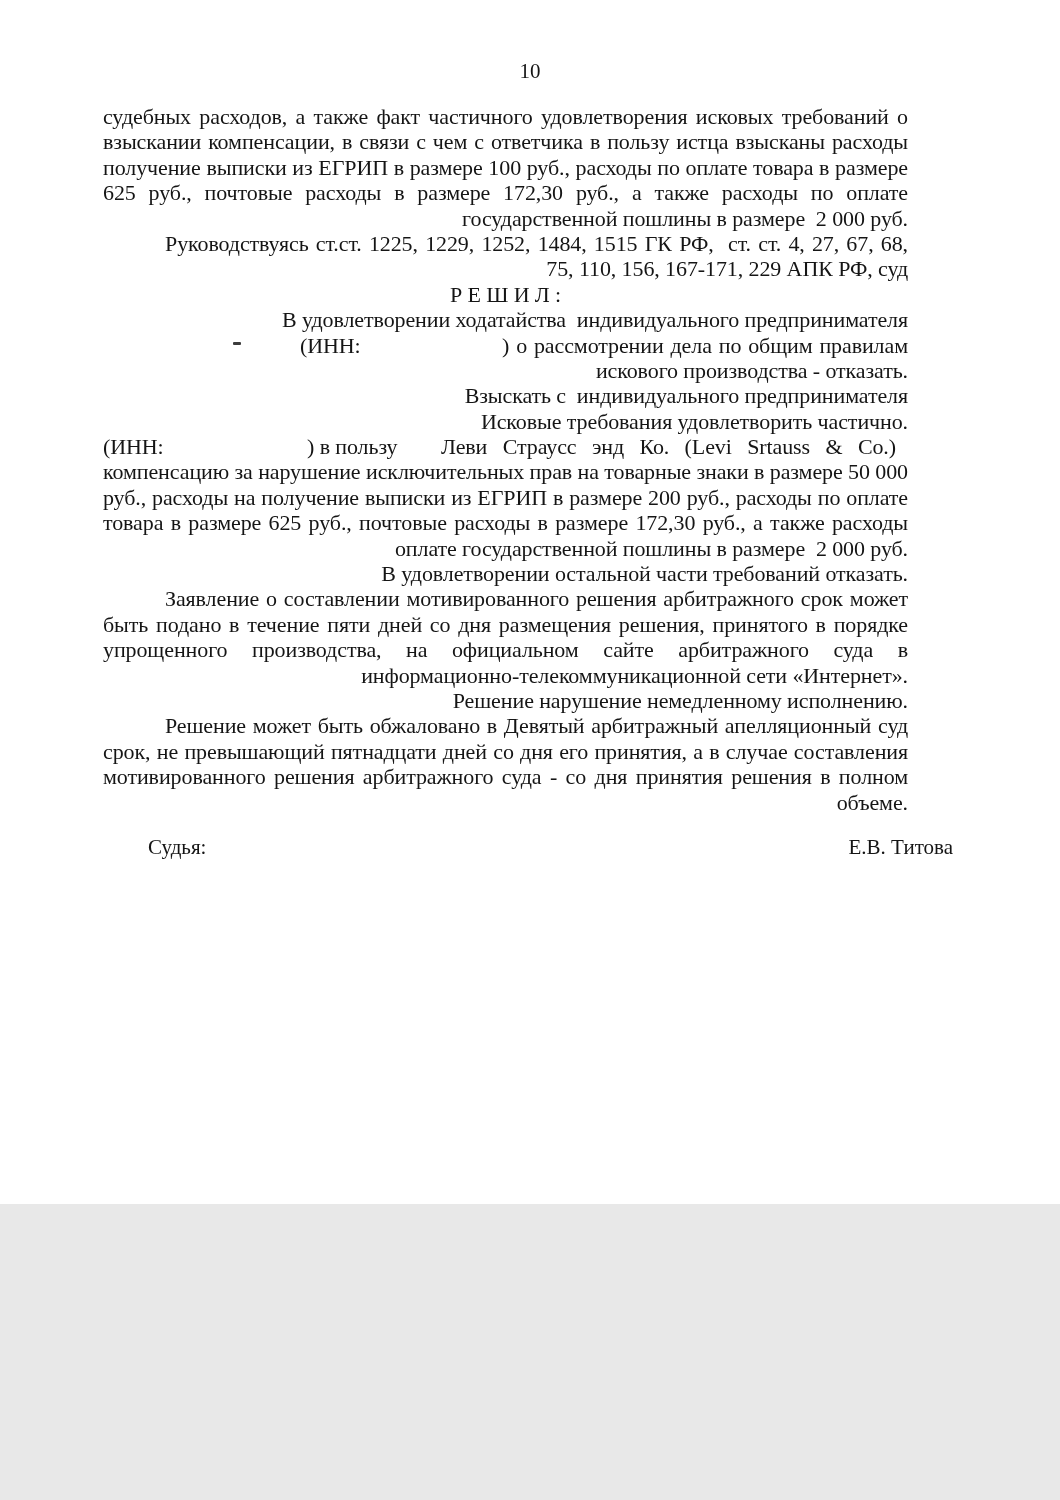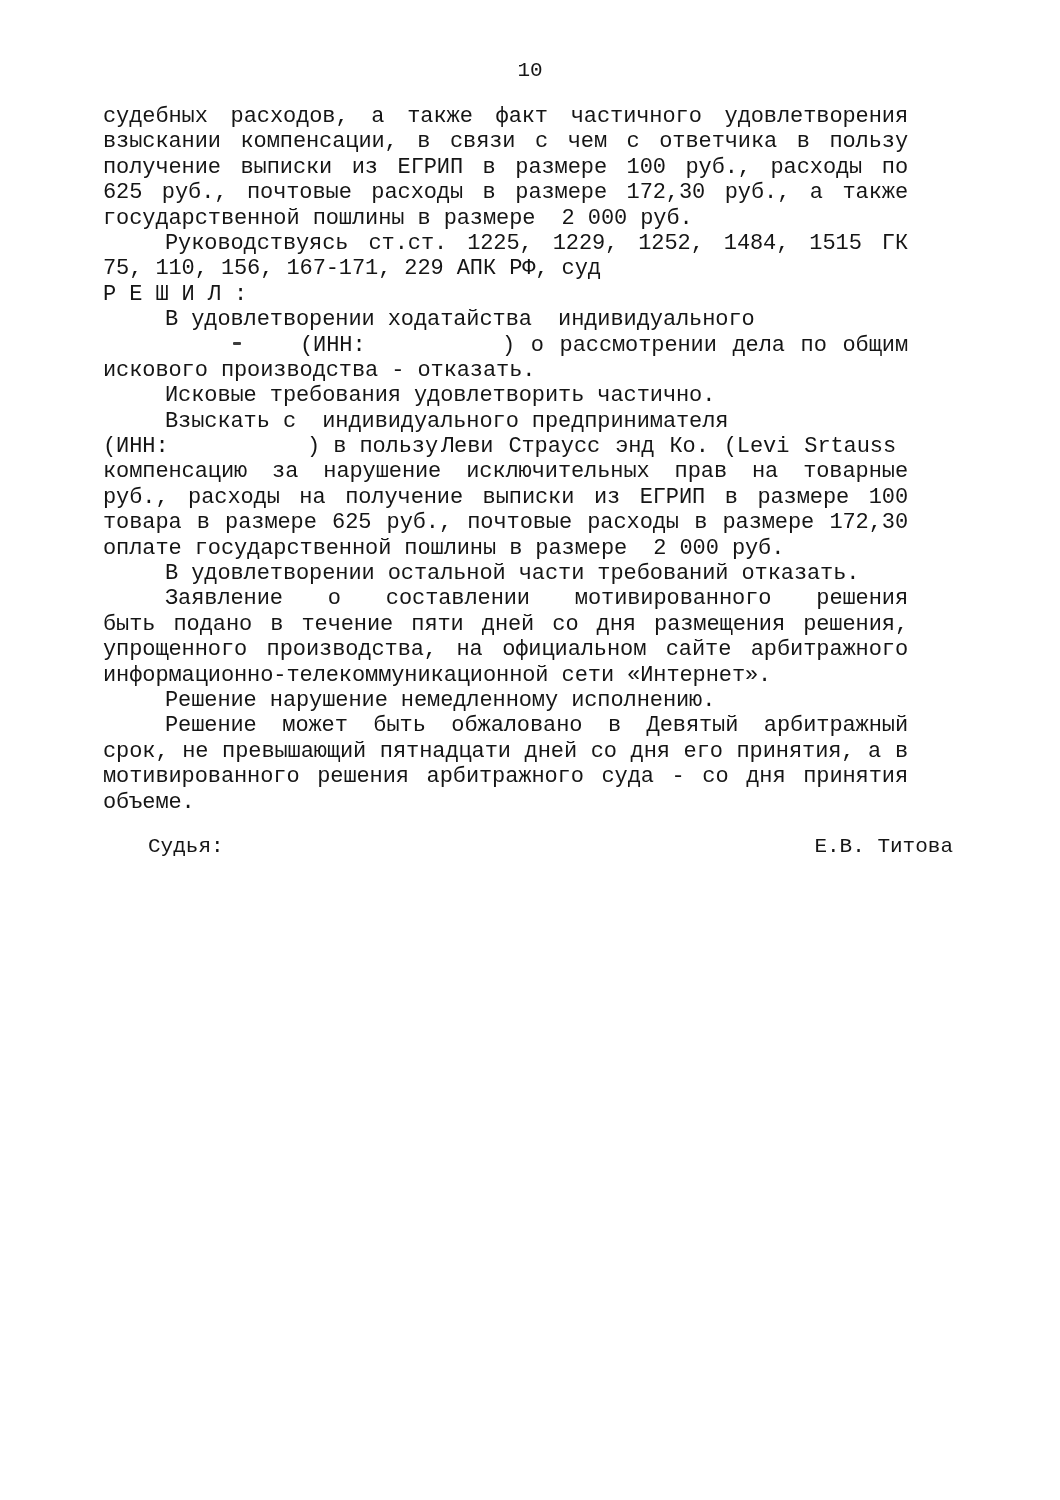--- a/index.html
+++ b/index.html
@@ -3,24 +3,24 @@
 <meta charset="utf-8">
 <style>
   html, body {
     margin: 0;
     padding: 0;
     background: #e8e8e8;
   }
   .page {
     position: relative;
     width: 1060px;
-    height: 1500px;
+    height: 1204px;
     background: #ffffff;
     overflow: hidden;
-    font-family: Liberation Mono, monospace;
+    font-family: Liberation Serif, serif;
     color: #151515;
   }
   .page-number {
     position: absolute;
     top: 58px;
     left: 0;
     width: 1060px;
     text-align: center;
     font-size: 21px;
     line-height: 26px;
@@ -33,22 +33,22 @@
     font-size: 22px;
     line-height: 25.4px;
     letter-spacing: -0.1px;
   }
   .line {
     white-space: pre-wrap;
     height: 25.4px;
     overflow: hidden;
   }
   .line.j  { text-align: justify; text-align-last: justify; }
-  .line.l  { text-align: left; }
-  .line.c  { }
+  .line.l  { text-align: right; }
+  .line.c  { text-align: center; }
   .line.ind { text-indent: 62px; }
   .line.parts { position: relative; }
   .part {
     position: absolute;
     top: 0;
     white-space: pre;
   }
   .part.pj {
     white-space: normal;
     text-align: justify;
@@ -88,25 +88,25 @@
       <div class="line j">взыскании компенсации, в связи с чем с ответчика в пользу истца взысканы расходы на</div>
       <div class="line j">получение выписки из ЕГРИП в размере 100 руб., расходы по оплате товара в размере</div>
       <div class="line j">625 руб., почтовые расходы в размере 172,30 руб., а также расходы по оплате</div>
       <div class="line l">государственной пошлины в размере  2 000 руб.</div>
       <div class="line j ind">Руководствуясь ст.ст. 1225, 1229, 1252, 1484, 1515 ГК РФ,  ст. ст. 4, 27, 67, 68,</div>
       <div class="line l">75, 110, 156, 167-171, 229 АПК РФ, суд</div>
       <div class="line c">Р Е Ш И Л :</div>
       <div class="line l ind">В удовлетворении ходатайства  индивидуального предпринимателя</div>
       <div class="line parts"><span class="part" style="left: 197px;">(ИНН:</span><span class="part pj" style="left: 399px; width: 406px;">) о рассмотрении дела по общим правилам</span></div>
       <div class="line l">искового производства - отказать.</div>
+      <div class="line l ind">Взыскать с  индивидуального предпринимателя</div>
       <div class="line l ind">Исковые требования удовлетворить частично.</div>
-      <div class="line l ind">Взыскать с  индивидуального предпринимателя</div>
       <div class="line parts"><span class="part" style="left: 0px;">(ИНН:</span><span class="part" style="left: 204px;">) в пользу</span><span class="part pj" style="left: 338px; width: 455px;">Леви Страусс энд Ко. (Levi Srtauss &amp; Co.)</span></div>
       <div class="line j">компенсацию за нарушение исключительных прав на товарные знаки в размере 50 000</div>
-      <div class="line j">руб., расходы на получение выписки из ЕГРИП в размере 100 руб., расходы по оплате</div>
+      <div class="line j">руб., расходы на получение выписки из ЕГРИП в размере 200 руб., расходы по оплате</div>
       <div class="line j">товара в размере 625 руб., почтовые расходы в размере 172,30 руб., а также расходы по</div>
       <div class="line l">оплате государственной пошлины в размере  2 000 руб.</div>
       <div class="line l ind">В удовлетворении остальной части требований отказать.</div>
       <div class="line j ind">Заявление о составлении мотивированного решения арбитражного срок может</div>
       <div class="line j">быть подано в течение пяти дней со дня размещения решения, принятого в порядке</div>
       <div class="line j">упрощенного производства, на официальном сайте арбитражного суда в</div>
       <div class="line l">информационно-телекоммуникационной сети «Интернет».</div>
       <div class="line l ind">Решение нарушение немедленному исполнению.</div>
       <div class="line j ind">Решение может быть обжаловано в Девятый арбитражный апелляционный суд в</div>
       <div class="line j">срок, не превышающий пятнадцати дней со дня его принятия, а в случае составления</div>

